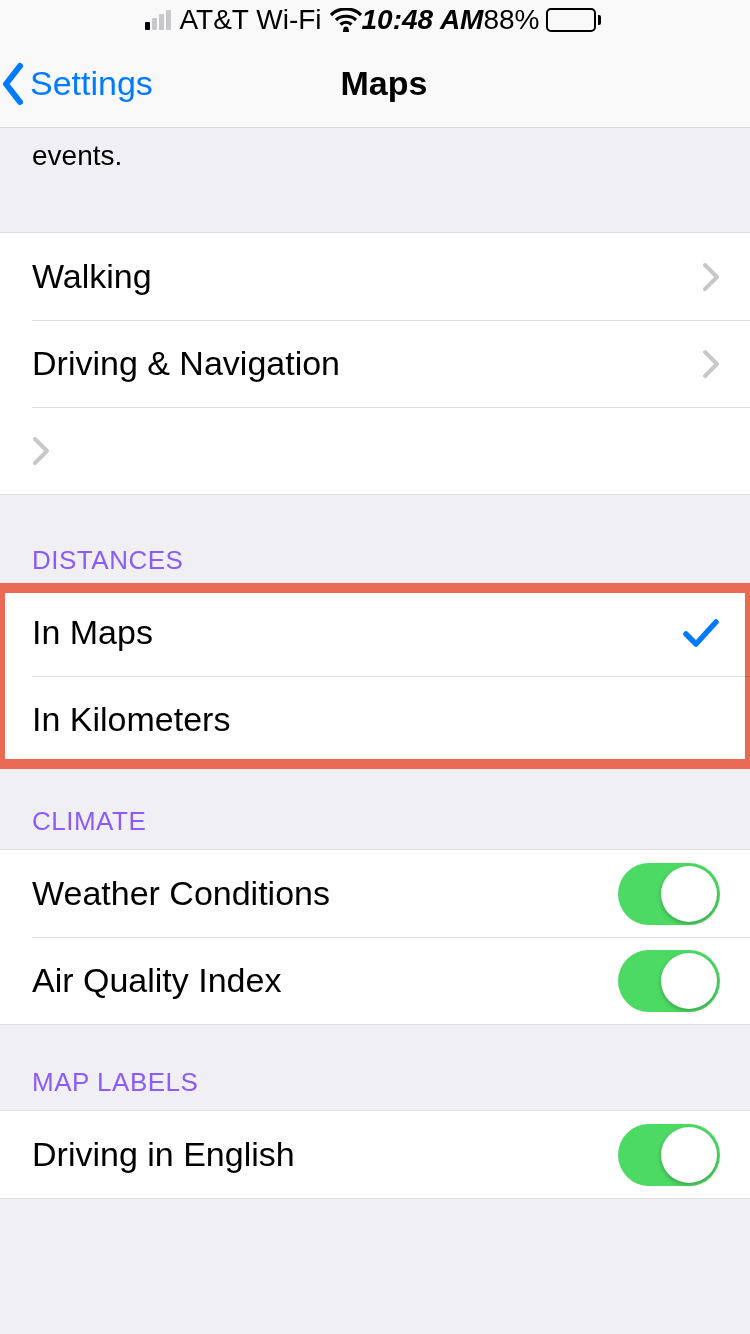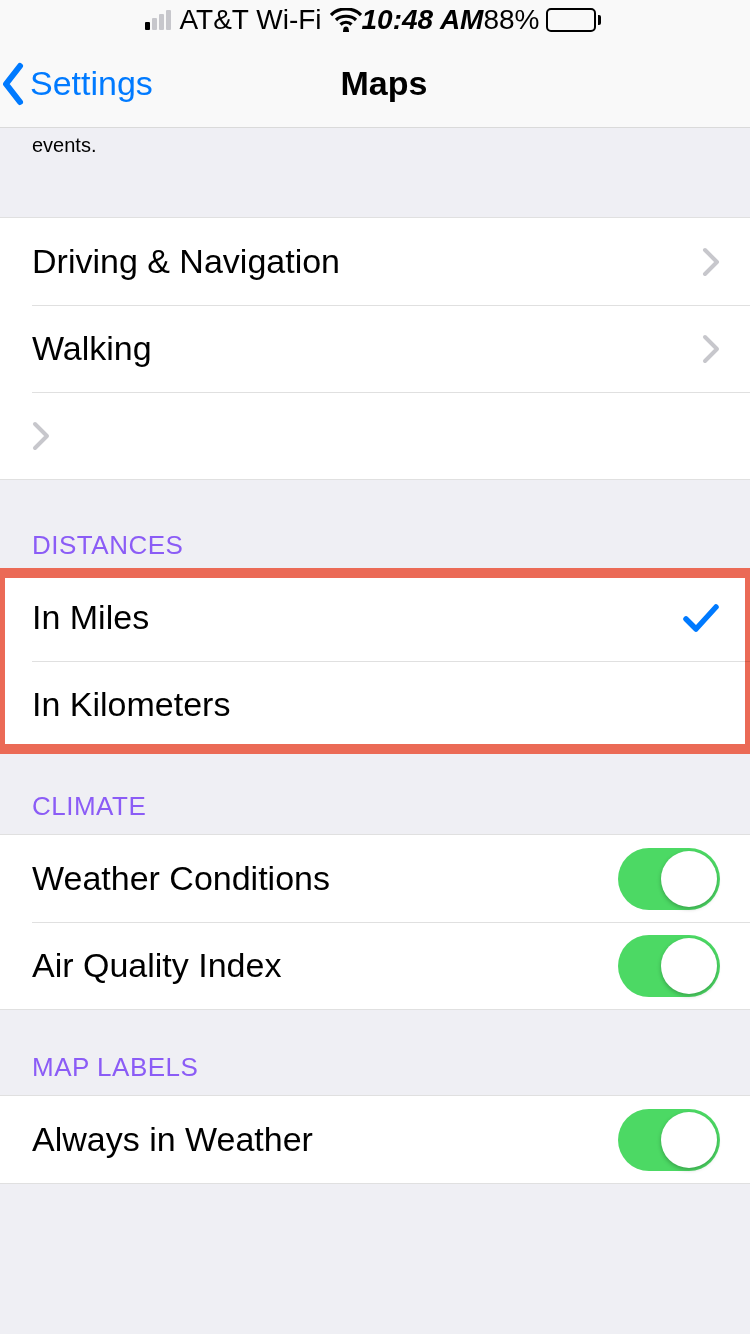--- a/index.html
+++ b/index.html
@@ -65,23 +65,24 @@
       position: absolute;
       left: 18px; right: 0;
       text-align: center;
       font-size: 34px;
       font-weight: 600;
       pointer-events: none;
     }
 
     
     .footer-remnant {
-      font-size: 20px;
+      font-size: 28px;
       color: #000;
       padding: 6px 32px 14px;
+      margin-top: 6px;
     }
 
     
     .group-header {
       font-size: 26px;
       color: #8b5cf6;
       letter-spacing: 0.5px;
       padding: 50px 32px 12px;
       text-transform: none;
     }
@@ -181,42 +182,42 @@
     <span>Settings</span>
   </div>
   <div class="nav-title">Maps</div>
 </div>
 
 <div class="footer-remnant">events.</div>
 <div class="spacer-after-footer"></div>
 
 <div class="group">
   <div class="row">
+    <span class="row-label">Walking</span>
+    <svg class="chevron-icon" viewBox="0 0 18 30">
+        <polyline points="3,3 15,15 3,27" fill="none" stroke="currentColor" stroke-width="4" stroke-linecap="round" stroke-linejoin="round"></polyline>
+      </svg>
+  </div>
+  <div class="row">
     <span class="row-label">Driving &amp; Navigation</span>
     <svg class="chevron-icon" viewBox="0 0 18 30">
         <polyline points="3,3 15,15 3,27" fill="none" stroke="currentColor" stroke-width="4" stroke-linecap="round" stroke-linejoin="round"></polyline>
       </svg>
   </div>
   <div class="row">
-    <span class="row-label">Walking</span>
     <svg class="chevron-icon" viewBox="0 0 18 30">
         <polyline points="3,3 15,15 3,27" fill="none" stroke="currentColor" stroke-width="4" stroke-linecap="round" stroke-linejoin="round"></polyline>
       </svg>
   </div>
-  <div class="row">
-    <svg class="chevron-icon" viewBox="0 0 18 30">
-        <polyline points="3,3 15,15 3,27" fill="none" stroke="currentColor" stroke-width="4" stroke-linecap="round" stroke-linejoin="round"></polyline>
-      </svg>
-  </div>
 </div>
 
 <div class="group-header">DISTANCES</div>
 <div class="group highlight">
   <div class="row">
-    <span class="row-label">In Miles</span>
+    <span class="row-label">In Maps</span>
     <svg class="check-icon" viewBox="0 0 38 34">
         <polyline points="4,18 14,28 34,6" fill="none" stroke="currentColor" stroke-width="5.5" stroke-linecap="round" stroke-linejoin="round"></polyline>
       </svg>
   </div>
   <div class="row">
     <span class="row-label">In Kilometers</span>
   </div>
 </div>
 
 <div class="group-header tight">CLIMATE</div>
@@ -231,20 +232,20 @@
     <span class="row-label">Air Quality Index</span>
     <div class="toggle">
         <div class="toggle-knob"></div>
       </div>
   </div>
 </div>
 
 <div class="group-header tight">MAP LABELS</div>
 <div class="group">
   <div class="row">
-    <span class="row-label">Always in Weather</span>
+    <span class="row-label">Driving in English</span>
     <div class="toggle">
         <div class="toggle-knob"></div>
       </div>
   </div>
 </div>
 
 <div class="group-header cutoff"></div>
 
 </body></html>

